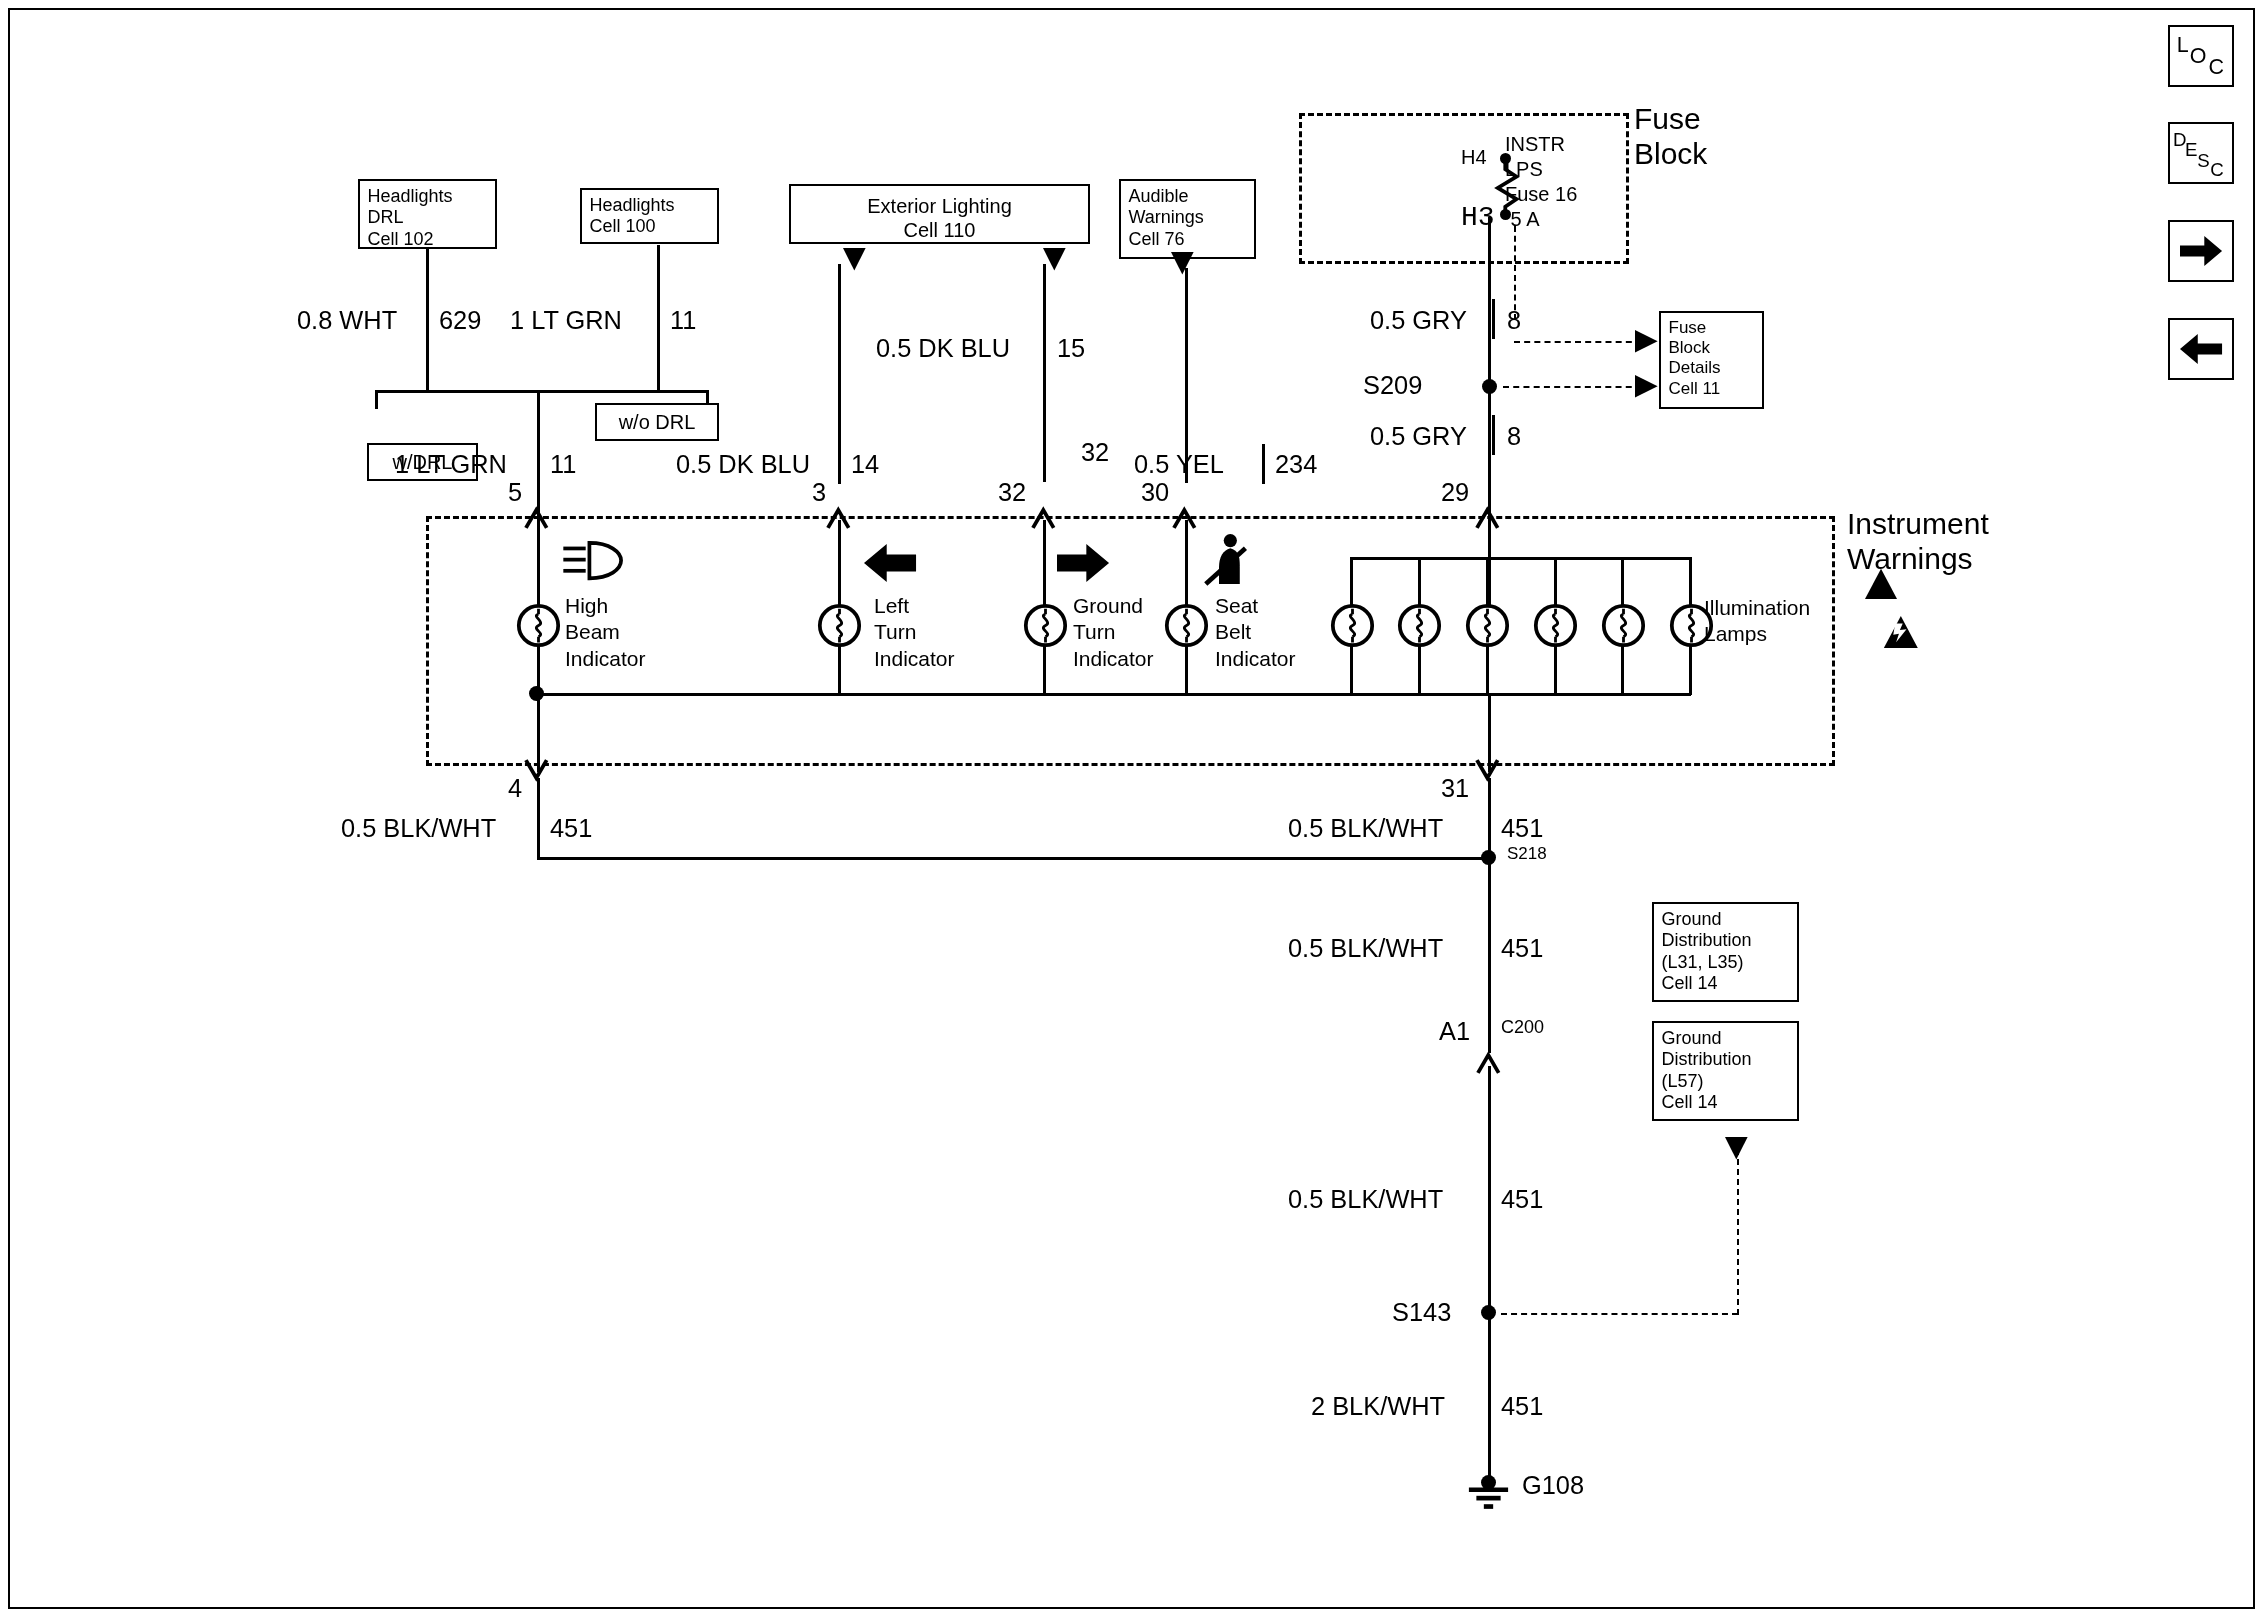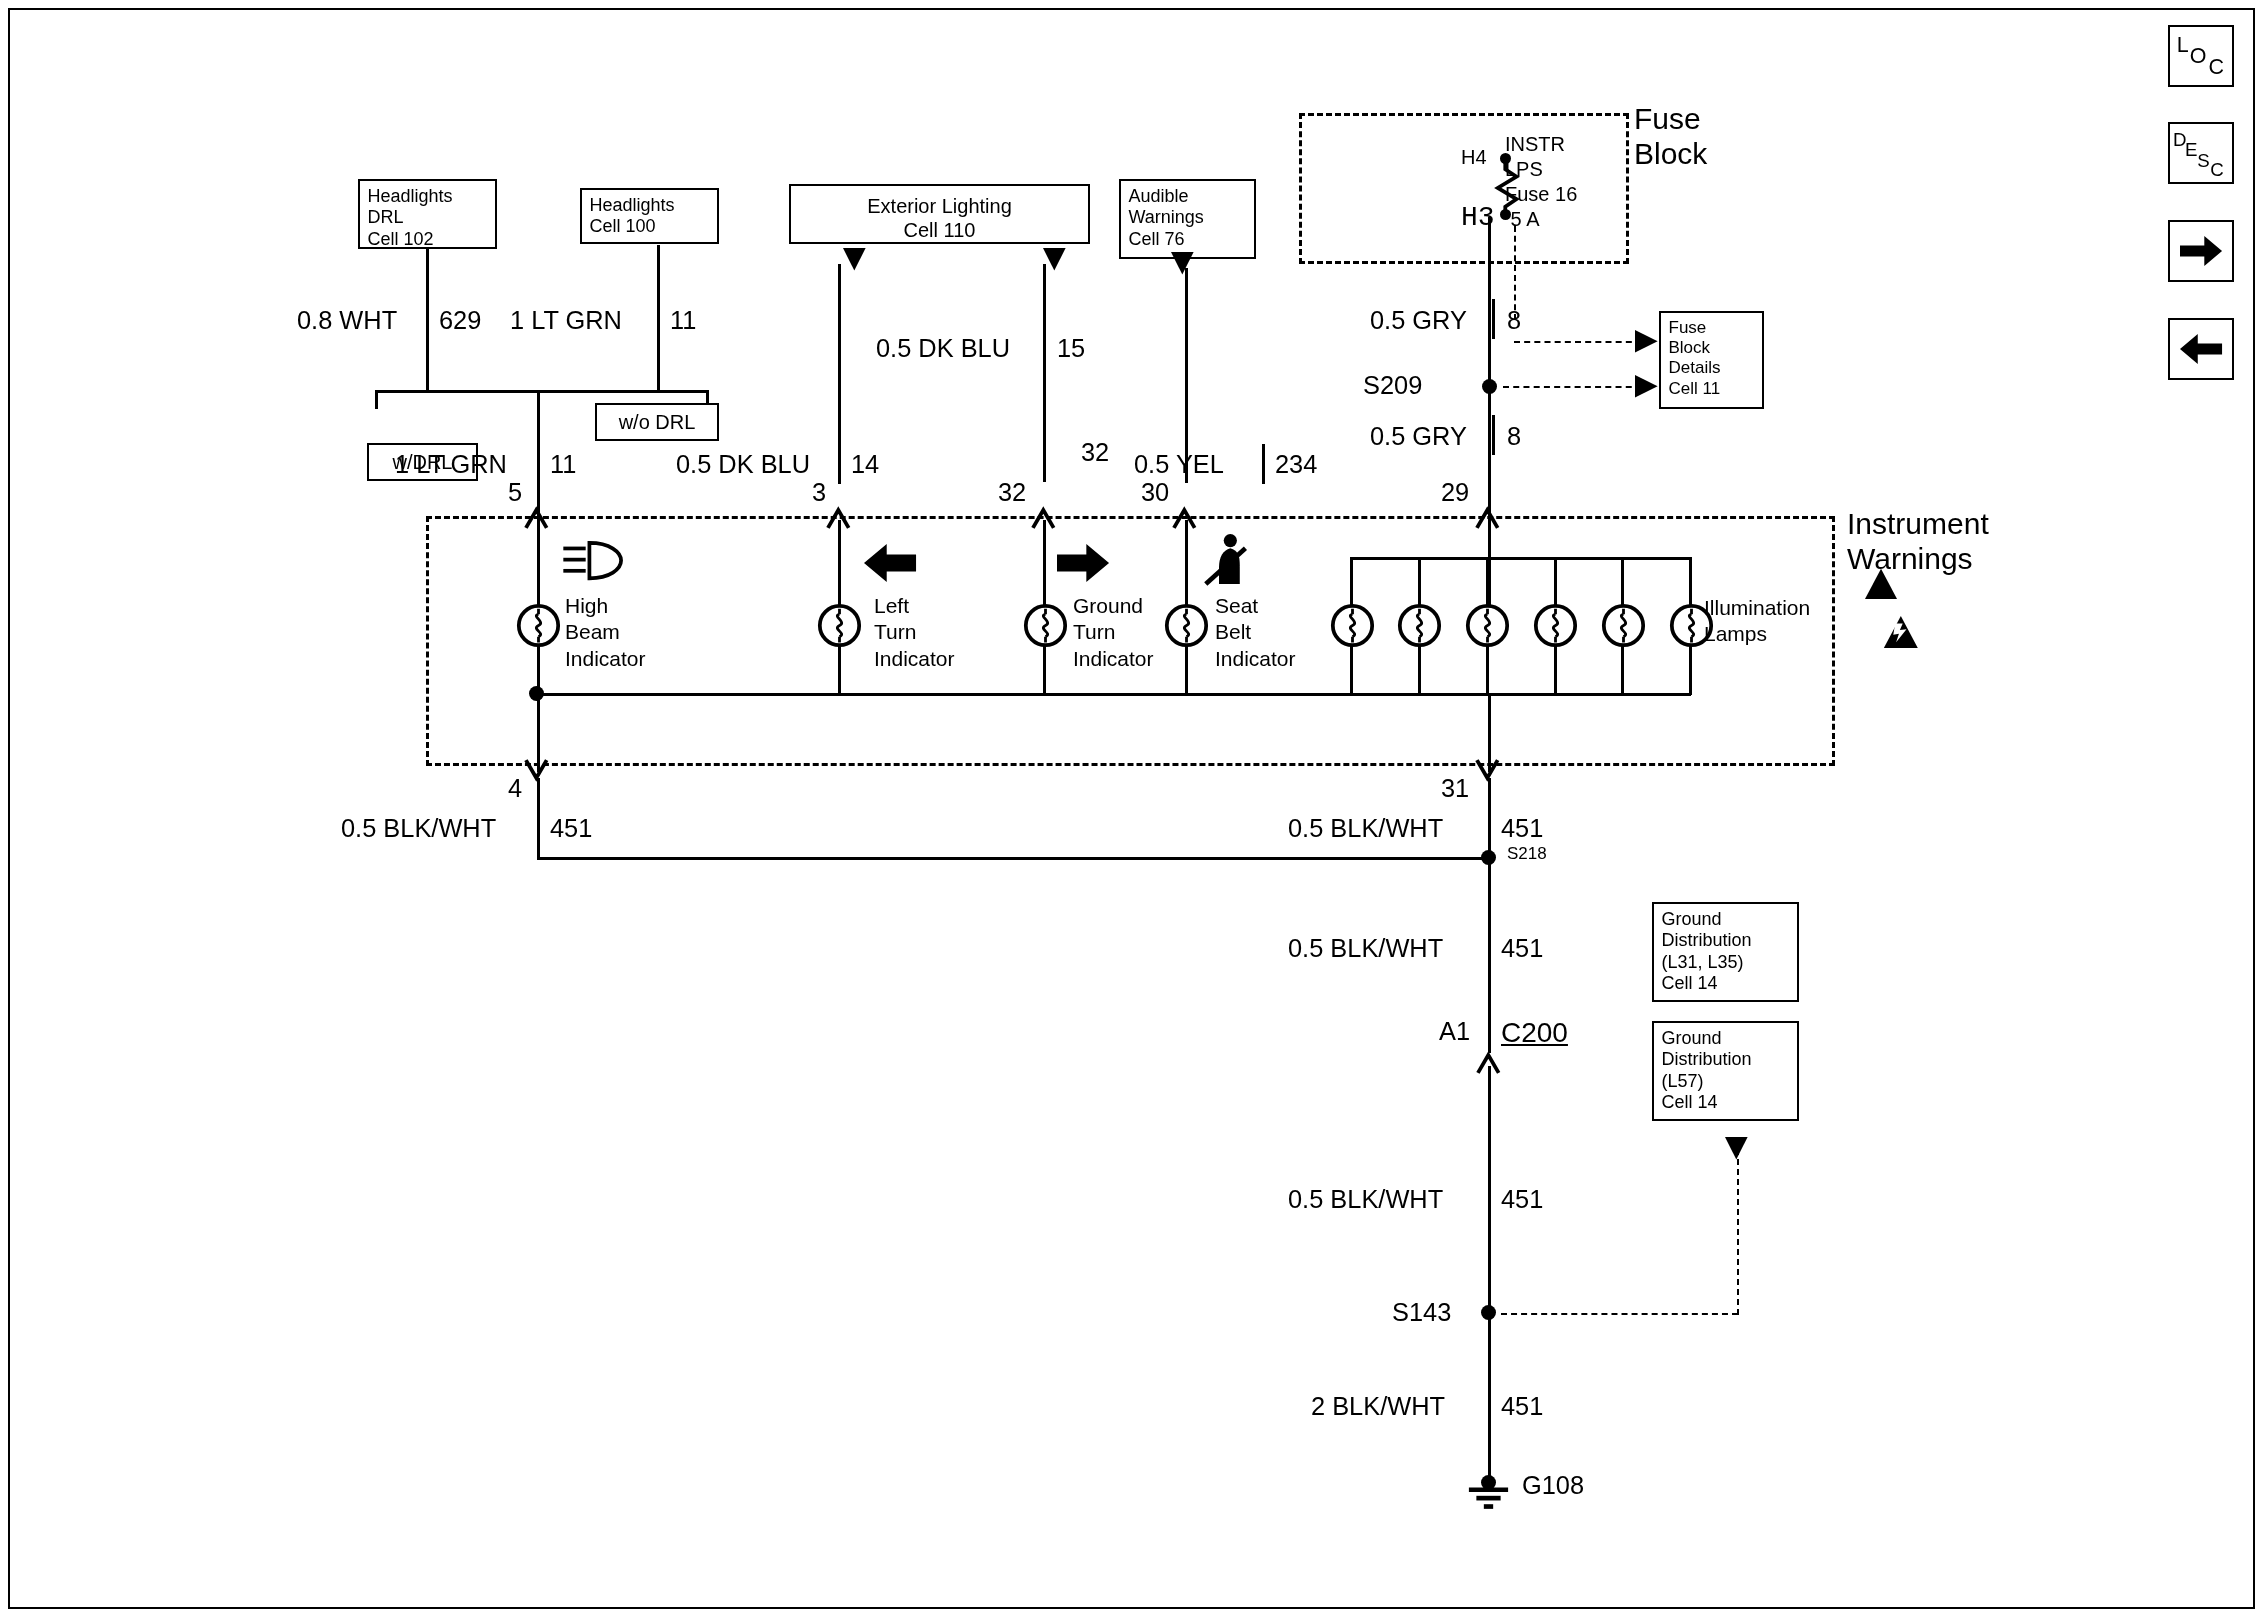--- a/index.html
+++ b/index.html
@@ -427,21 +427,21 @@
 Distribution
 (L31, L35)
 Cell 14</div>
   <div class="boxlabel" style="left:1652px; top:1021px; width:147px; height:100px; font-size:18px;">Ground
 Distribution
 (L57)
 Cell 14</div>
 
   <div class="txt" style="left:1439px; top:1017px; font-size:25.4px;">A1</div>
   <div class="vline" style="left:1488px; top:1009px; height:40px;"></div>
-  <div class="txt" style="left:1501px; top:1017px; font-size:28px;text-decoration:underline;">C200</div>
+  <div class="txt" style="left:1501px; top:1017px; font-size:18px;">C200</div>
   <svg class="abs" style="left:1477px; top:1053px;" width="24.5" height="21" viewBox="0 0 26 22">
       <path d="M1,21 L12,2 L23,21" fill="none" stroke="#000" stroke-width="4"></path>
     </svg>
 
   <div class="vline" style="left:1488px; top:1066px; height:250px;"></div>
 
   <div class="txt" style="left:1288px; top:1185px; font-size:25.4px;">0.5 BLK/WHT</div>
   <div class="vline" style="left:1488px; top:1178px; height:40px;"></div>
   <div class="txt" style="left:1501px; top:1185px; font-size:25.4px;">451</div>
 

